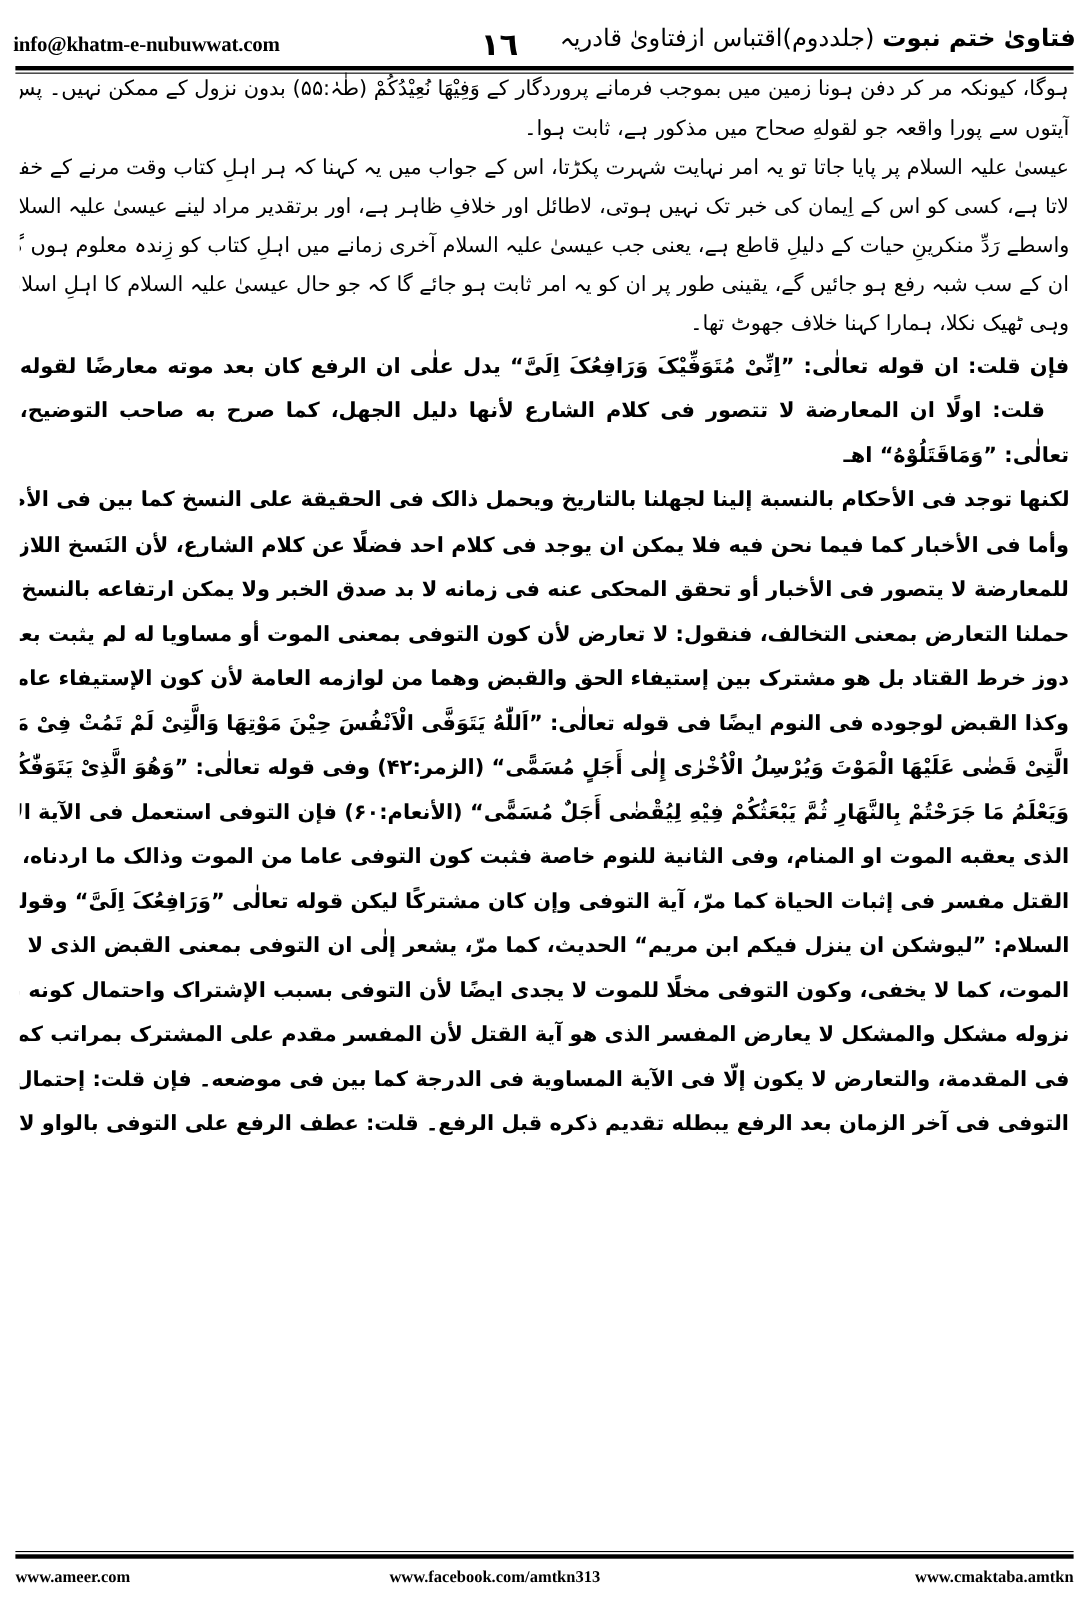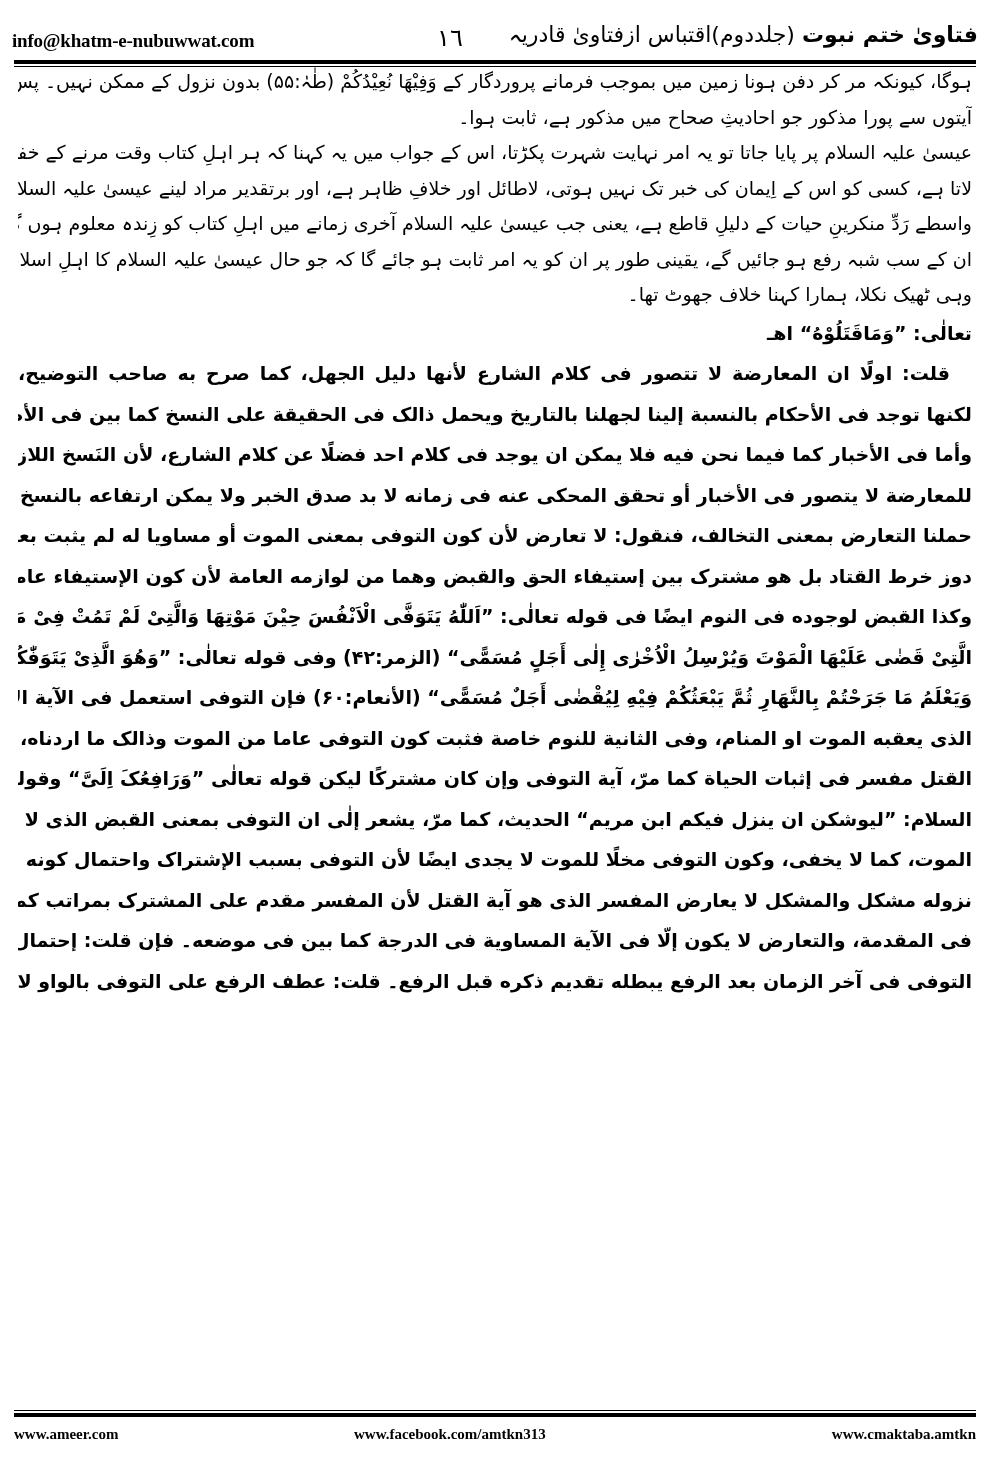--- a/index.html
+++ b/index.html
@@ -29,22 +29,22 @@
       font-family: "Liberation Serif", serif;
       font-weight: bold;
       font-size: 19px;
       letter-spacing: -0.2px;
     }
     .header .page-num {
       position: absolute;
       left: 425px;
       top: 2px;
       font-family: "DejaVu Sans", sans-serif;
-      font-weight: normal;
-      font-size: 24px;
+      font-weight: bold;
+      font-size: 28px;
     }
     .header .title {
       position: absolute;
       right: 0;
       top: 0;
       direction: rtl;
       font-family: "DejaVu Sans", sans-serif;
       font-size: 22px;
       white-space: nowrap;
       text-align: right;
@@ -131,30 +131,31 @@
     <span class="bold">فتاویٰ ختم نبوت</span>
     <span>(جلددوم)اقتباس ازفتاویٰ قادریہ</span>
   </span>
 </div>
 <div class="rule-thick" style="top:60px;"></div>
 <div class="rule-thin" style="top:66px;"></div>
 
 <div class="content">
   <div>
     <div class="urdu-line">ہوگا، کیونکہ مر کر دفن ہونا زمین میں بموجب فرمانے پروردگار کے  وَفِیْهَا نُعِیْدُکُمْ (طٰہٰ:۵۵) بدون نزول کے ممکن نہیں۔ پس یہ دونوں</div>
-    <div class="urdu-line last">آیتوں سے پورا مذکور جو احادیثِ صحاح میں مذکور ہے، ثابت ہوا۔</div>
+    <div class="urdu-line last">آیتوں سے پورا واقعہ جو لقولهِ صحاح میں مذکور ہے، ثابت ہوا۔</div>
     <div class="urdu-line">عیسیٰ علیہ السلام پر پایا جاتا تو یہ امر نہایت شہرت پکڑتا، اس کے جواب میں یہ کہنا کہ ہر اہلِ کتاب وقت مرنے کے خفیہ طور پر اِیمان</div>
     <div class="urdu-line">لاتا ہے، کسی کو اس کے اِیمان کی خبر تک نہیں ہوتی، لاطائل اور خلافِ ظاہر ہے، اور برتقدیر مراد لینے عیسیٰ علیہ السلام کے یہ آیت</div>
     <div class="urdu-line">واسطے رَدِّ منکرینِ حیات کے دلیلِ قاطع ہے، یعنی جب عیسیٰ علیہ السلام آخری زمانے میں اہلِ کتاب کو زِندہ معلوم ہوں گے، اس وقت</div>
     <div class="urdu-line">ان کے سب شبہ رفع ہو جائیں گے، یقینی طور پر ان کو یہ امر ثابت ہو جائے گا کہ جو حال عیسیٰ علیہ السلام کا اہلِ اسلام بیان کرتے تھے،</div>
     <div class="urdu-line last">وہی ٹھیک نکلا، ہمارا کہنا خلاف جھوٹ تھا۔</div>
   </div>
   <div>
+    <div class="arabic-line">فإن قلت: ان قوله تعالٰی: ”اِنِّیْ مُتَوَفِّیْکَ وَرَافِعُکَ اِلَیَّ“ یدل علٰی ان الرفع کان بعد موته معارضًا لقوله</div>
+    <div class="arabic-line indent">قلت: اولًا ان المعارضة لا تتصور فی کلام الشارع لأنها دلیل الجهل، کما صرح به صاحب التوضیح،</div>
     <div class="arabic-line last">تعالٰی: ”وَمَاقَتَلُوْهُ“ اهـ</div>
-    <div class="arabic-line indent">قلت: اولًا ان المعارضة لا تتصور فی کلام الشارع لأنها دلیل الجهل، کما صرح به صاحب التوضیح،</div>
     <div class="arabic-line">لکنها توجد فی الأحکام بالنسبة إلینا لجهلنا بالتاریخ ویحمل ذالک فی الحقیقة علی النسخ کما بین فی الأصول</div>
     <div class="arabic-line">وأما فی الأخبار کما فیما نحن فیه فلا یمکن ان یوجد فی کلام احد فضلًا عن کلام الشارع، لأن النَسخ اللازم</div>
     <div class="arabic-line">للمعارضة لا یتصور فی الأخبار أو تحقق المحکی عنه فی زمانه لا بد صدق الخبر ولا یمکن ارتفاعه بالنسخ ولو</div>
     <div class="arabic-line">حملنا التعارض بمعنی التخالف، فنقول: لا تعارض لأن کون التوفی بمعنی الموت أو مساویا له لم یثبت بعدد</div>
     <div class="arabic-line">دوز خرط القتاد بل هو مشترک بین إستیفاء الحق والقبض وهما من لوازمه العامة لأن کون الإستیفاء عاما ظاهر</div>
     <div class="arabic-line">وکذا القبض لوجوده فی النوم ایضًا فی قوله تعالٰی: ”اَللّٰهُ یَتَوَفَّی الْاَنْفُسَ حِیْنَ مَوْتِهَا وَالَّتِیْ لَمْ تَمُتْ فِیْ مَنَامِهَا فَیُمْسِکُ</div>
     <div class="arabic-line">الَّتِیْ قَضٰی عَلَیْهَا الْمَوْتَ وَیُرْسِلُ الْاُخْرٰی إِلٰی أَجَلٍ مُسَمًّی“ (الزمر:۴۲) وفی قوله تعالٰی: ”وَهُوَ الَّذِیْ یَتَوَفّٰکُمْ بِاللَّیْلِ</div>
     <div class="arabic-line">وَیَعْلَمُ مَا جَرَحْتُمْ بِالنَّهَارِ ثُمَّ یَبْعَثُکُمْ فِیْهِ لِیُقْضٰی أَجَلٌ مُسَمًّی“ (الأنعام:۶۰) فإن التوفی استعمل فی الآیة الأولٰی للقبض</div>
     <div class="arabic-line">الذی یعقبه الموت او المنام، وفی الثانیة للنوم خاصة فثبت کون التوفی عاما من الموت وذالک ما اردناه، ولأن آیة</div>
     <div class="arabic-line">القتل مفسر فی إثبات الحیاة کما مرّ، آیة التوفی وإن کان مشترکًا لیکن قوله تعالٰی ”وَرَافِعُکَ اِلَیَّ“ وقوله علیه</div>

